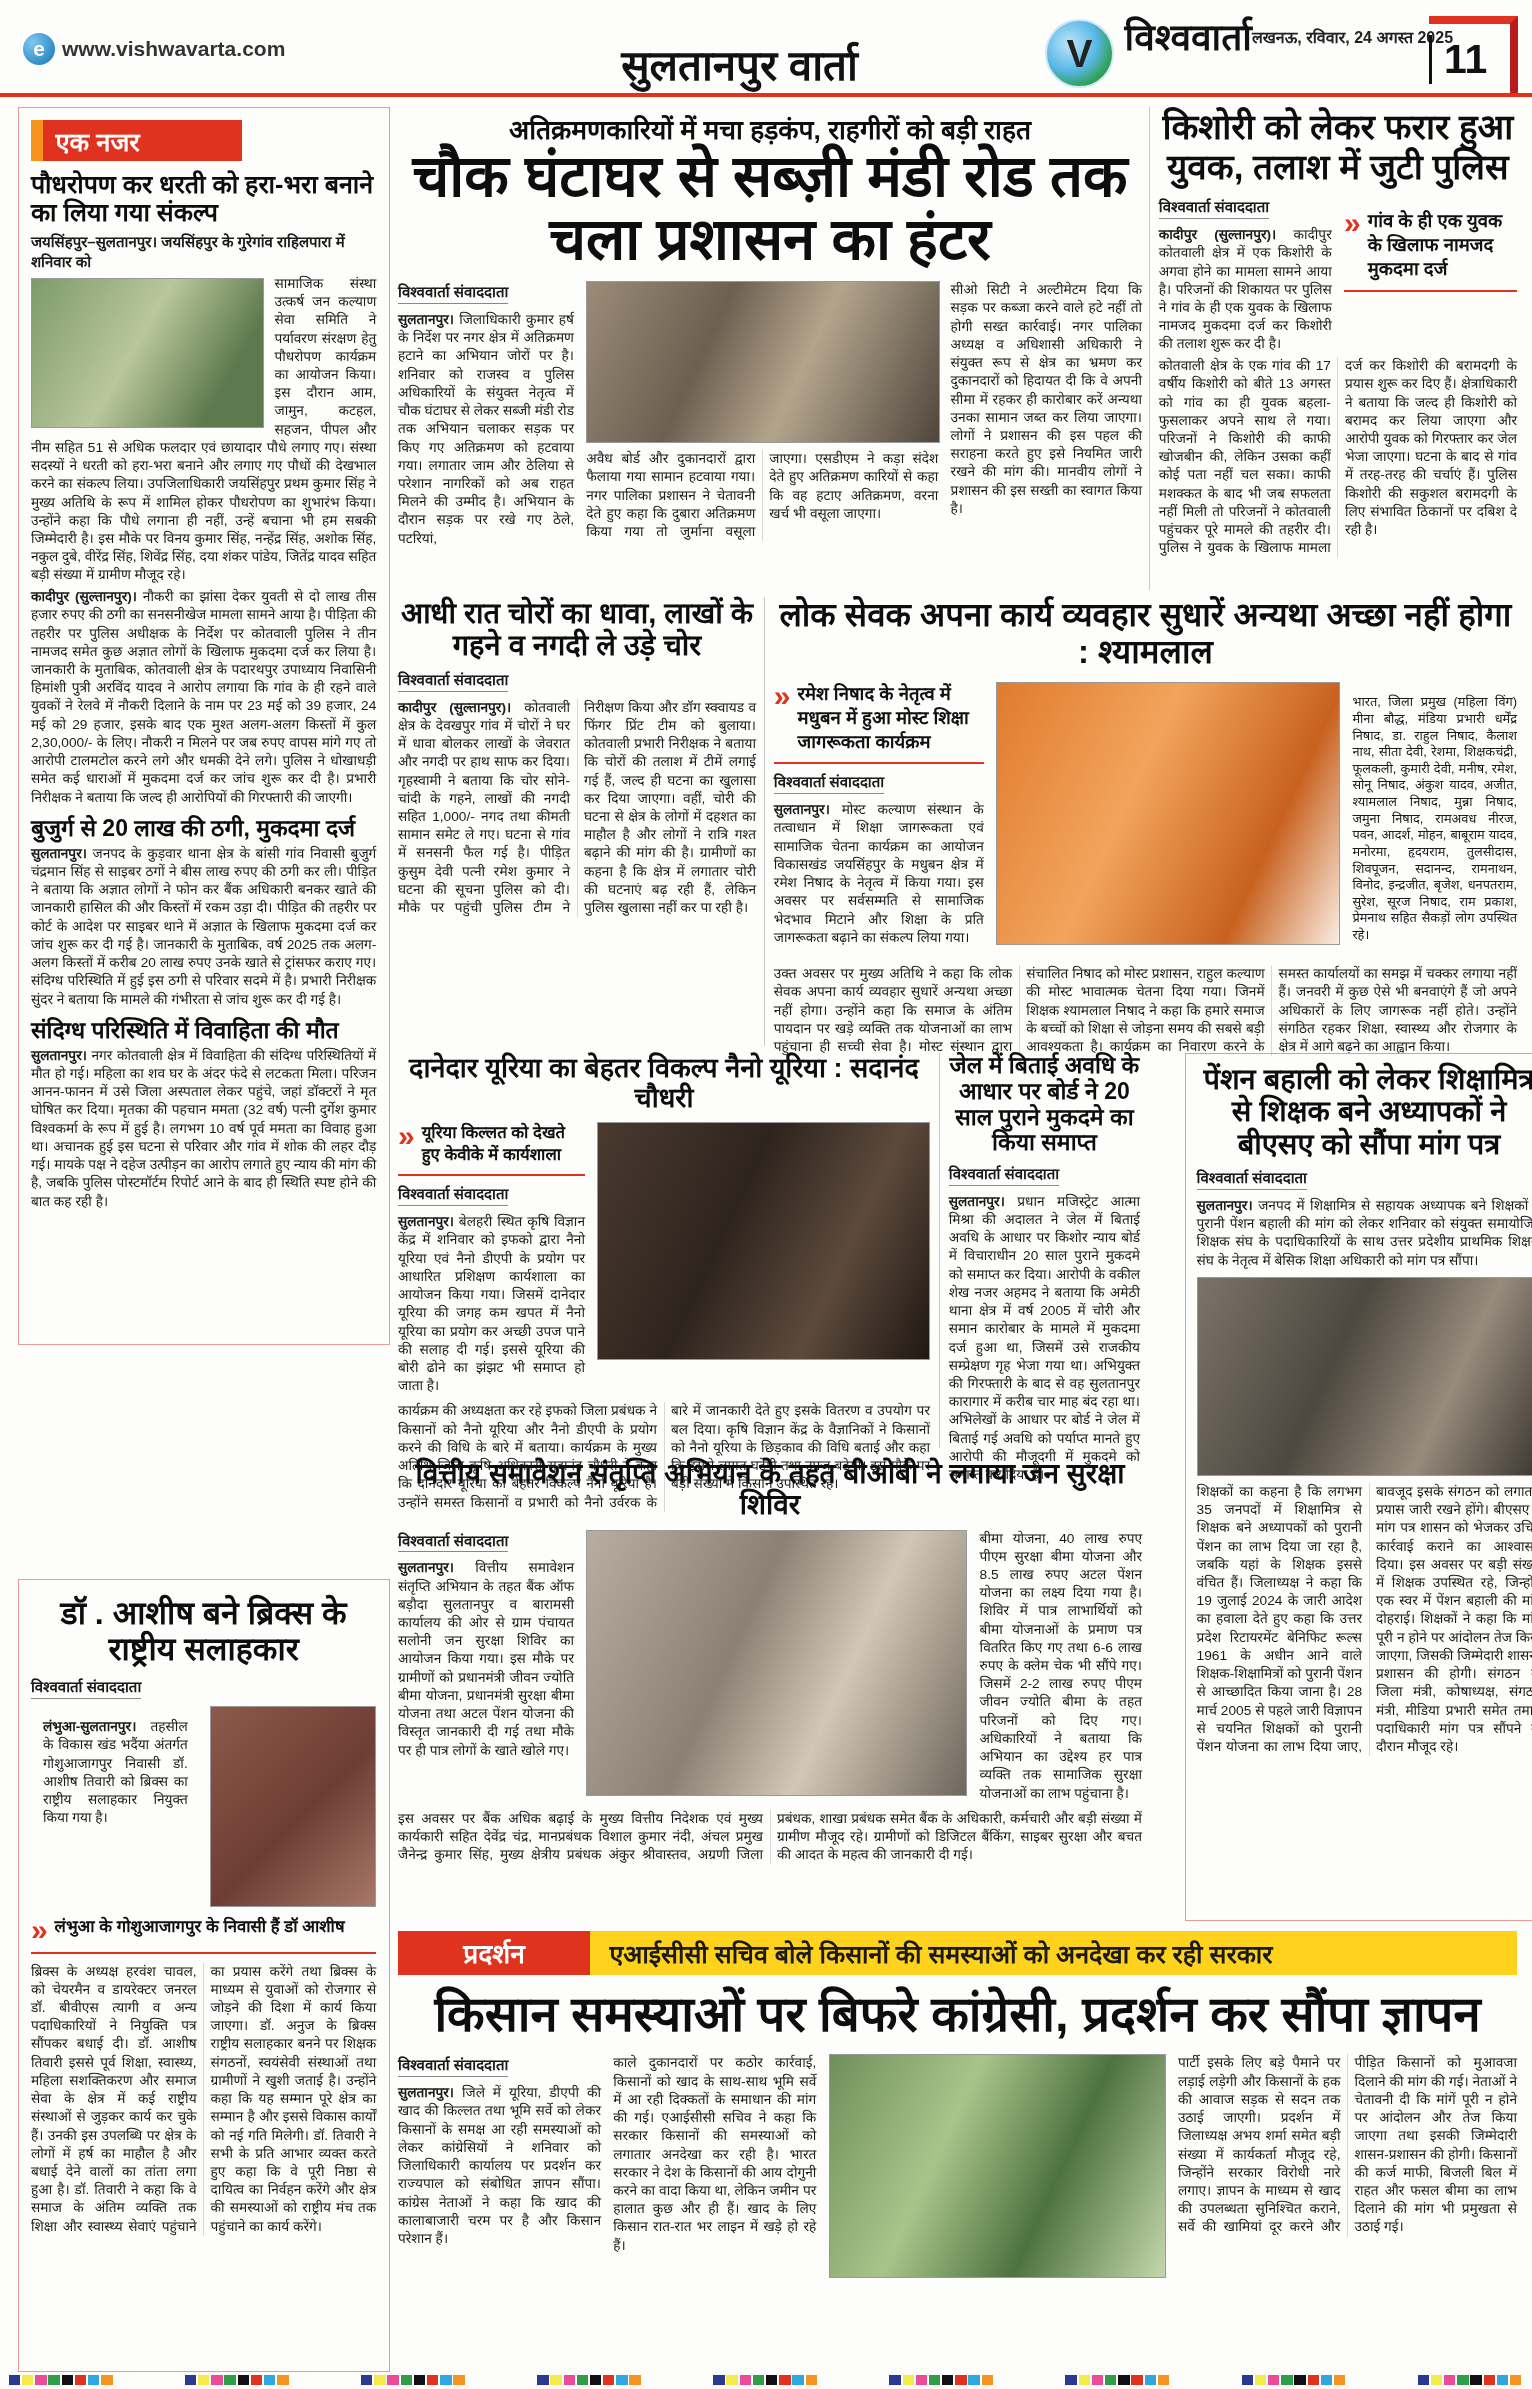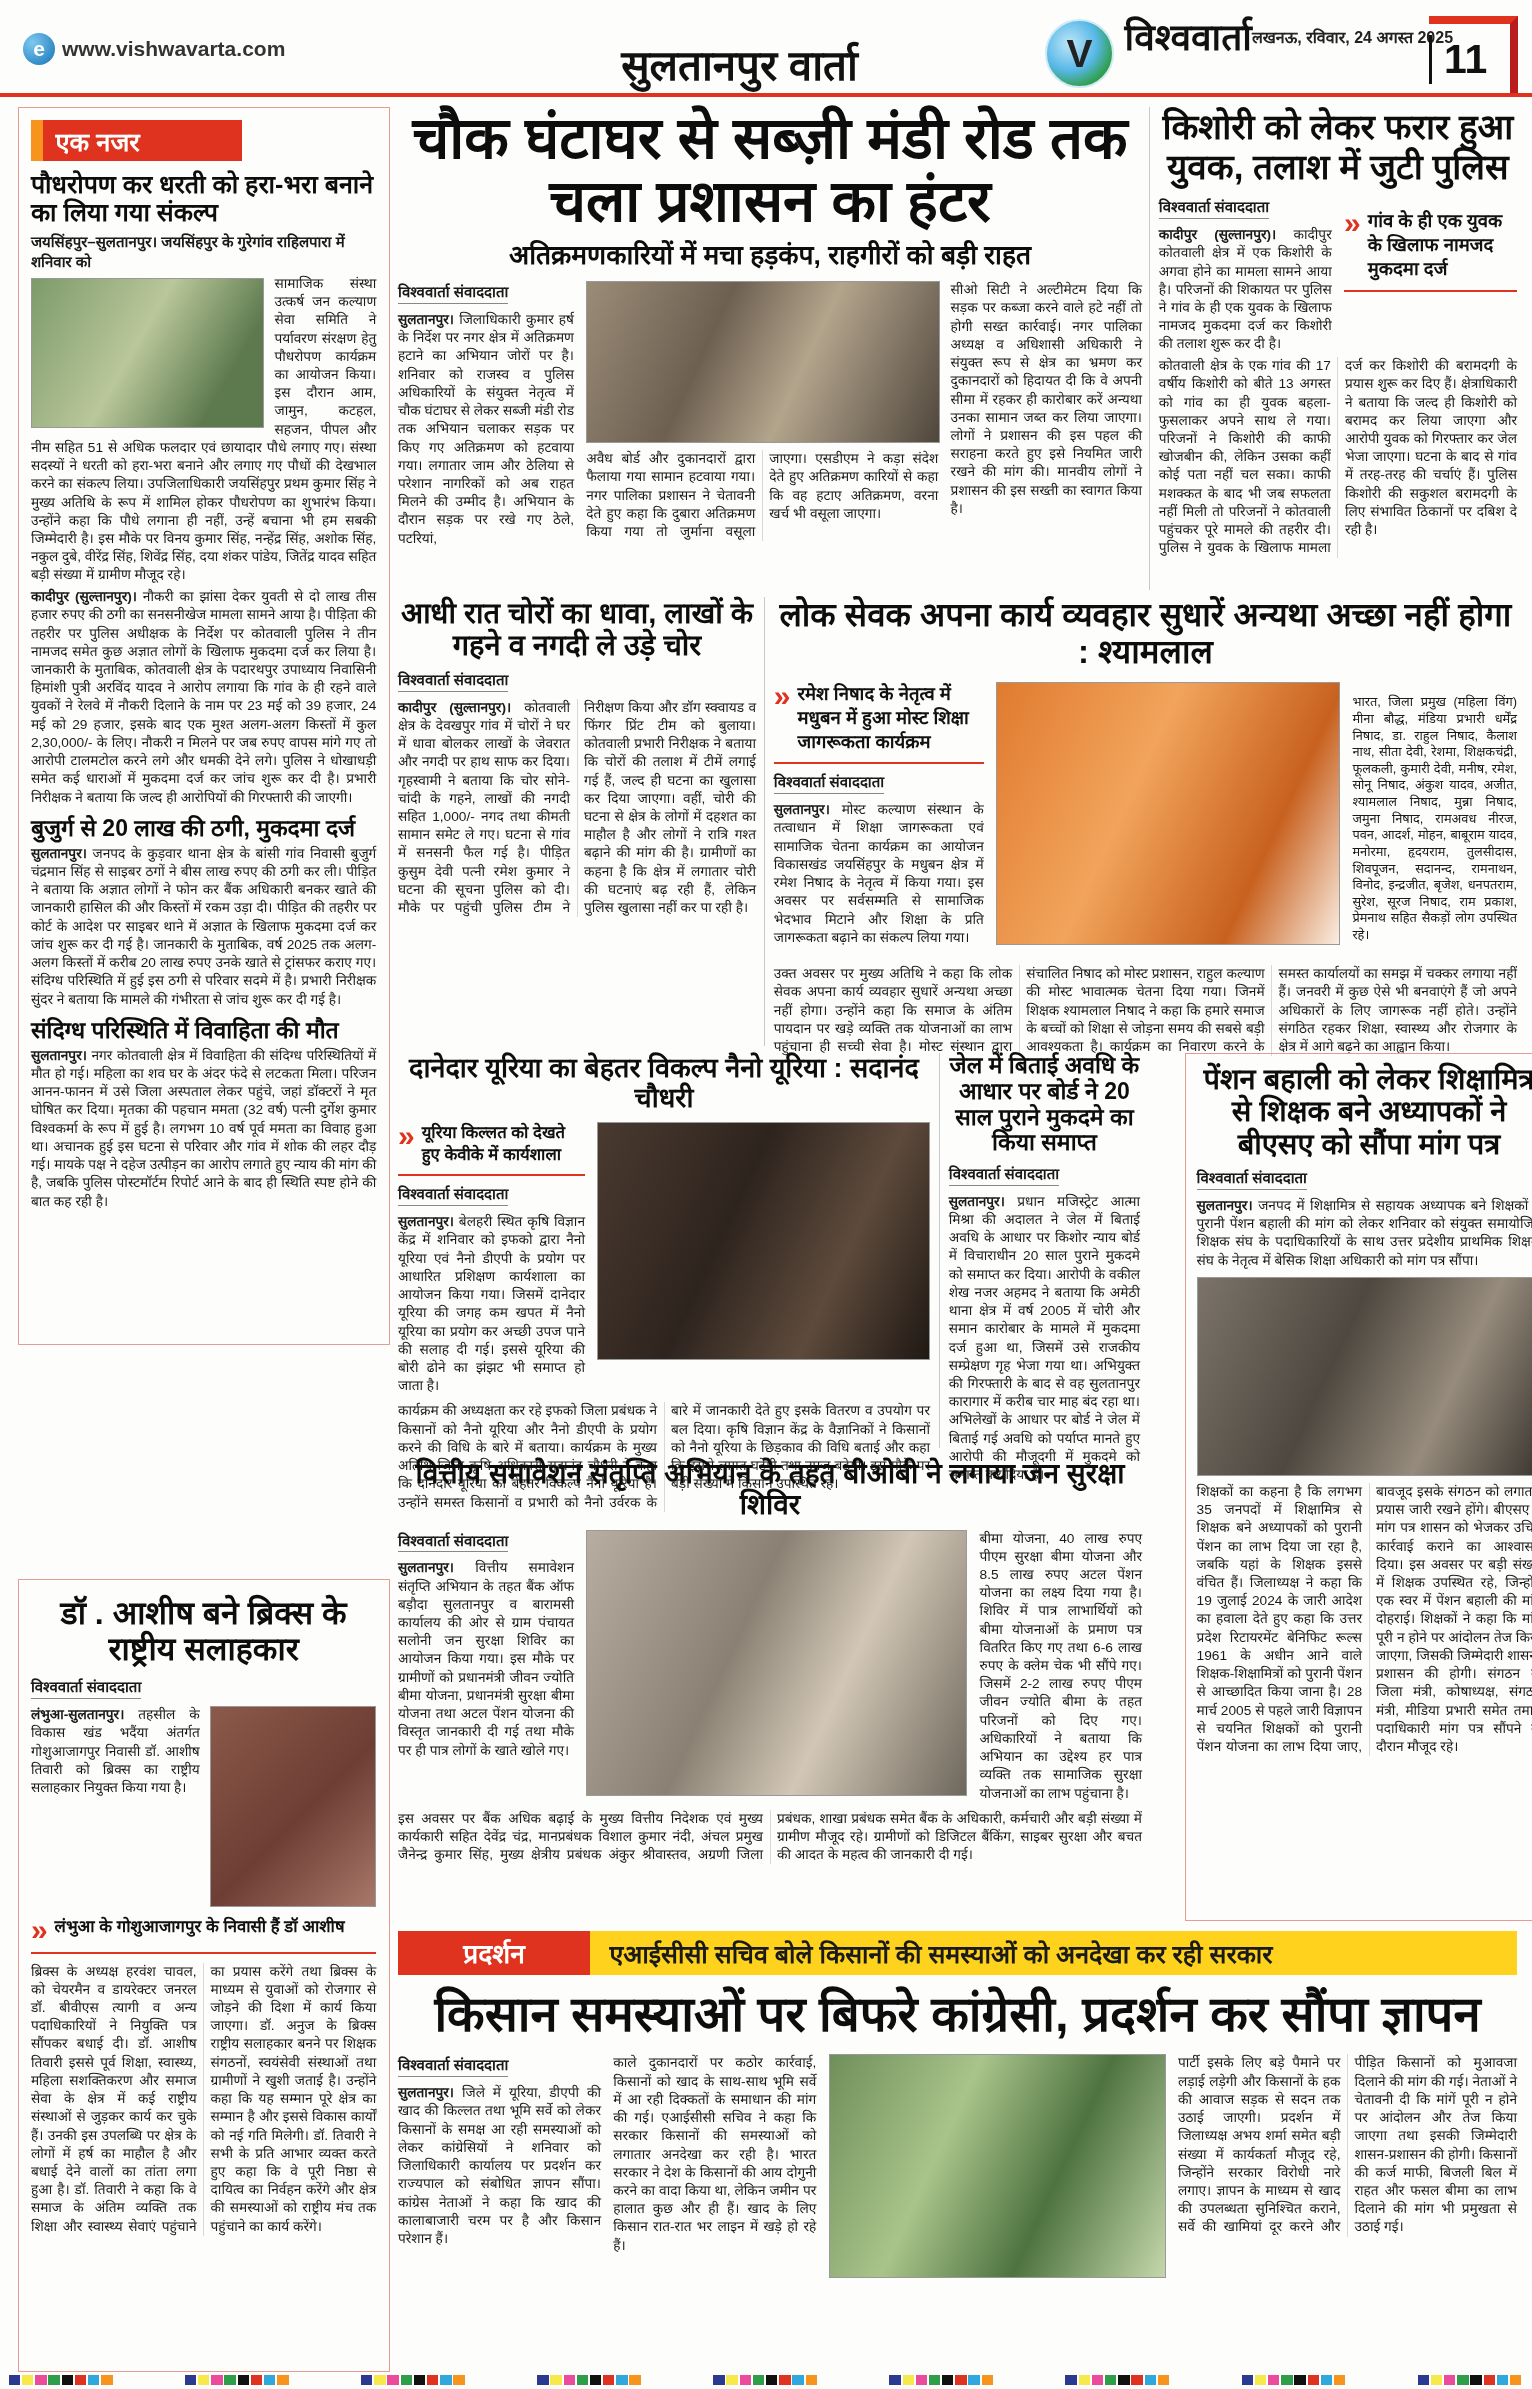--- a/index.html
+++ b/index.html
@@ -92,33 +92,33 @@
     <div class="hl subh">बुजुर्ग से 20 लाख की ठगी, मुकदमा दर्ज</div>
     <p class="body"><b>सुलतानपुर।</b> <span>जनपद के कुड़वार थाना क्षेत्र के बांसी गांव निवासी बुजुर्ग चंद्रमान सिंह से साइबर ठगों ने बीस लाख रुपए की ठगी कर ली। पीड़ित ने बताया कि अज्ञात लोगों ने फोन कर बैंक अधिकारी बनकर खाते की जानकारी हासिल की और किस्तों में रकम उड़ा दी। पीड़ित की तहरीर पर कोर्ट के आदेश पर साइबर थाने में अज्ञात के खिलाफ मुकदमा दर्ज कर जांच शुरू कर दी गई है। जानकारी के मुताबिक, वर्ष 2025 तक अलग-अलग किस्तों में करीब 20 लाख रुपए उनके खाते से ट्रांसफर कराए गए। संदिग्ध परिस्थिति में हुई इस ठगी से परिवार सदमे में है। प्रभारी निरीक्षक सुंदर ने बताया कि मामले की गंभीरता से जांच शुरू कर दी गई है।</span></p>
     <div class="hl subh">संदिग्ध परिस्थिति में विवाहिता की मौत</div>
     <p class="body"><b>सुलतानपुर।</b> <span>नगर कोतवाली क्षेत्र में विवाहिता की संदिग्ध परिस्थितियों में मौत हो गई। महिला का शव घर के अंदर फंदे से लटकता मिला। परिजन आनन-फानन में उसे जिला अस्पताल लेकर पहुंचे, जहां डॉक्टरों ने मृत घोषित कर दिया। मृतका की पहचान ममता (32 वर्ष) पत्नी दुर्गेश कुमार विश्वकर्मा के रूप में हुई है। लगभग 10 वर्ष पूर्व ममता का विवाह हुआ था। अचानक हुई इस घटना से परिवार और गांव में शोक की लहर दौड़ गई। मायके पक्ष ने दहेज उत्पीड़न का आरोप लगाते हुए न्याय की मांग की है, जबकि पुलिस पोस्टमॉर्टम रिपोर्ट आने के बाद ही स्थिति स्पष्ट होने की बात कह रही है।</span></p>
   </section>
 
   <section class="sect box" style="left:17.6px;top:1579px;width:372px;height:793px;padding:10.6px 12.3px;">
     <div class="hl" style="font-size:32px;text-align:center;margin:5.3px 0 8.8px 0;">डॉ . आशीष बने ब्रिक्स के राष्ट्रीय सलाहकार</div>
     <span class="byline">विश्ववार्ता संवाददाता</span>
     <div style="display:flex;gap:10.6px;margin-top:3.5px;">
-      <p class="body" style="flex:1;margin:0;"><b>लंभुआ-सुलतानपुर।</b> <span>तहसील के विकास खंड भदैंया अंतर्गत गोशुआजागपुर निवासी डॉ. आशीष तिवारी को ब्रिक्स का राष्ट्रीय सलाहकार नियुक्त किया गया है।</span></p>
+      <p class="body" style="flex:1;margin:12px;"><b>लंभुआ-सुलतानपुर।</b> <span>तहसील के विकास खंड भदैंया अंतर्गत गोशुआजागपुर निवासी डॉ. आशीष तिवारी को ब्रिक्स का राष्ट्रीय सलाहकार नियुक्त किया गया है।</span></p>
       <div class="photo" style="width:164px;height:199px;background:linear-gradient(135deg,#8c5a4a,#6e3d34 55%,#a8786a);"></div>
     </div>
     <div class="pq" style="margin:8.8px 0;">
       <span class="pqmark">»</span>
       <span class="pqtxt" style="font-size:16.7px;">लंभुआ के गोशुआजागपुर के निवासी हैं डॉ आशीष</span>
     </div>
     <p class="body cols2">ब्रिक्स के अध्यक्ष हरवंश चावल, को चेयरमैन व डायरेक्टर जनरल डॉ. बीवीएस त्यागी व अन्य पदाधिकारियों ने नियुक्ति पत्र सौंपकर बधाई दी। डॉ. आशीष तिवारी इससे पूर्व शिक्षा, स्वास्थ्य, महिला सशक्तिकरण और समाज सेवा के क्षेत्र में कई राष्ट्रीय संस्थाओं से जुड़कर कार्य कर चुके हैं। उनकी इस उपलब्धि पर क्षेत्र के लोगों में हर्ष का माहौल है और बधाई देने वालों का तांता लगा हुआ है। डॉ. तिवारी ने कहा कि वे समाज के अंतिम व्यक्ति तक शिक्षा और स्वास्थ्य सेवाएं पहुंचाने का प्रयास करेंगे तथा ब्रिक्स के माध्यम से युवाओं को रोजगार से जोड़ने की दिशा में कार्य किया जाएगा। डॉ. अनुज के ब्रिक्स राष्ट्रीय सलाहकार बनने पर शिक्षक संगठनों, स्वयंसेवी संस्थाओं तथा ग्रामीणों ने खुशी जताई है। उन्होंने कहा कि यह सम्मान पूरे क्षेत्र का सम्मान है और इससे विकास कार्यों को नई गति मिलेगी। डॉ. तिवारी ने सभी के प्रति आभार व्यक्त करते हुए कहा कि वे पूरी निष्ठा से दायित्व का निर्वहन करेंगे और क्षेत्र की समस्याओं को राष्ट्रीय मंच तक पहुंचाने का कार्य करेंगे।</p>
   </section>
 
   <section class="sect" style="left:398px;top:107px;width:744px;height:483px;">
+    <div class="hl" style="font-size:26.4px;text-align:center;margin-top:8.8px;">अतिक्रमणकारियों में मचा हड़कंप, राहगीरों को बड़ी राहत</div>
     <div class="hl" style="font-size:58px;text-align:center;line-height:1.08;">चौक घंटाघर से सब्ज़ी मंडी रोड तक चला प्रशासन का हंटर</div>
-    <div class="hl" style="font-size:26.4px;text-align:center;margin-top:8.8px;">अतिक्रमणकारियों में मचा हड़कंप, राहगीरों को बड़ी राहत</div>
     <div style="display:flex;gap:12.3px;margin-top:10.6px;">
       <div style="width:176px;">
         <span class="byline">विश्ववार्ता संवाददाता</span>
         <p class="body"><b>सुलतानपुर।</b> <span>जिलाधिकारी कुमार हर्ष के निर्देश पर नगर क्षेत्र में अतिक्रमण हटाने का अभियान जोरों पर है। शनिवार को राजस्व व पुलिस अधिकारियों के संयुक्त नेतृत्व में चौक घंटाघर से लेकर सब्जी मंडी रोड तक अभियान चलाकर सड़क पर किए गए अतिक्रमण को हटवाया गया। लगातार जाम और ठेलिया से परेशान नागरिकों को अब राहत मिलने की उम्मीद है। अभियान के दौरान सड़क पर रखे गए ठेले, पटरियां,</span></p>
       </div>
       <div style="width:352px;display:flex;flex-direction:column;gap:7px;">
         <div class="photo" style="width:100%;height:160px;background:linear-gradient(115deg,#9a8c77,#6e6051 35%,#b3a48c 60%,#4f463c);"></div>
         <p class="body cols2" style="margin:0;">अवैध बोर्ड और दुकानदारों द्वारा फैलाया गया सामान हटवाया गया। नगर पालिका प्रशासन ने चेतावनी देते हुए कहा कि दुबारा अतिक्रमण किया गया तो जुर्माना वसूला जाएगा। एसडीएम ने कड़ा संदेश देते हुए अतिक्रमण कारियों से कहा कि वह हटाए अतिक्रमण, वरना खर्च भी वसूला जाएगा।</p>
       </div>
       <div style="flex:1;">

